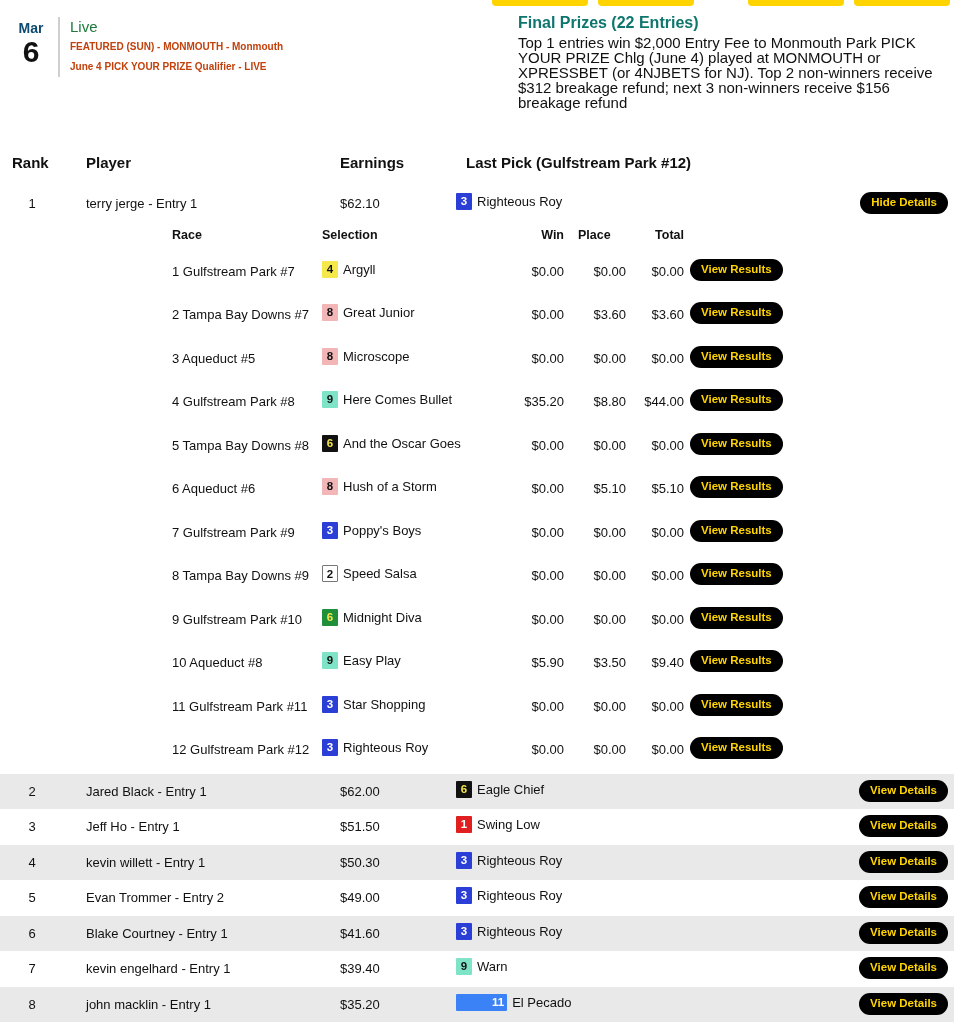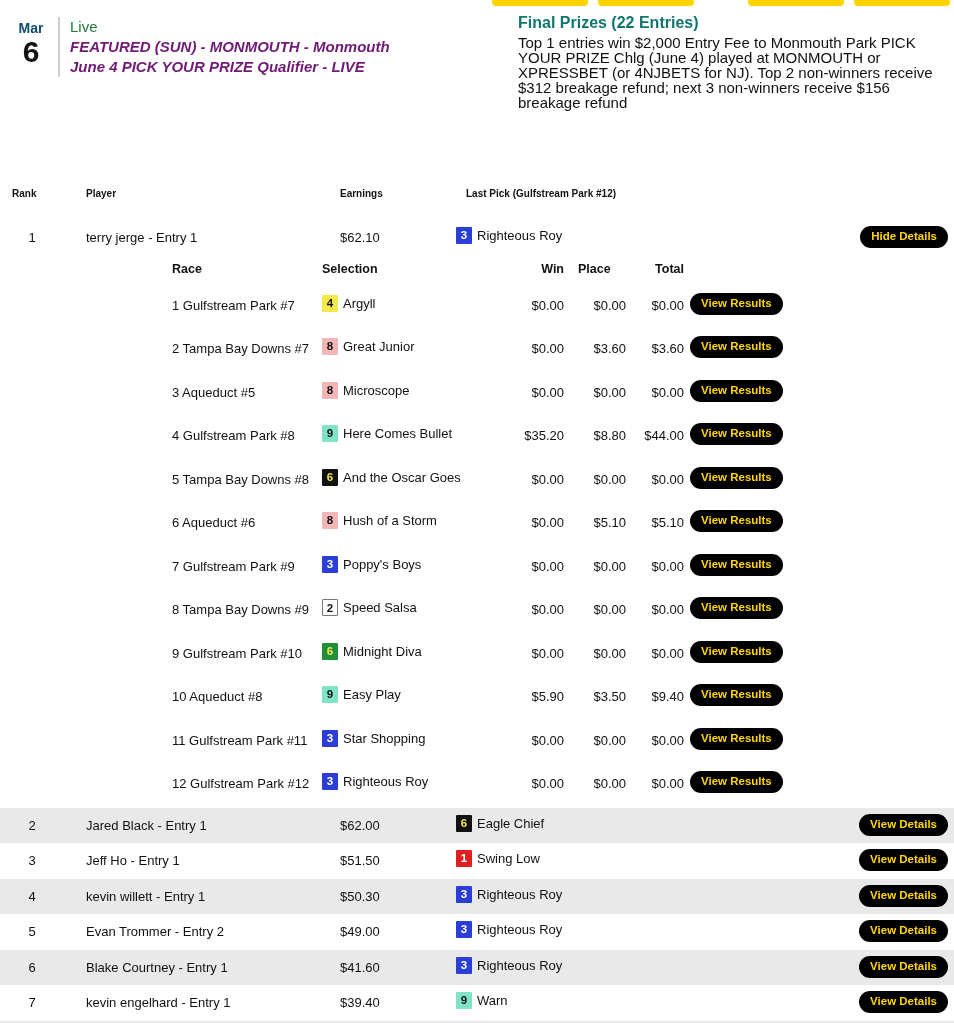--- a/index.html
+++ b/index.html
@@ -40,38 +40,38 @@
     font-size: 30px; font-weight: bold; color: #111; line-height: 32px;
   }
   .title-block {
     position: absolute; left: 58px; top: 3px; width: 430px;
     border-left: 2px solid #cfcfcf; padding-left: 10px;
   }
   .title-block .live {
     font-size: 15px; color: #1d7a3c; font-weight: normal; line-height: 20px;
   }
   .title-block .evt {
-    font-size: 15px; color: #701a75; font-weight: bold; line-height: 20px; font-style: italic;
+    font-size: 10px; color: #c2410c; font-weight: bold; line-height: 20px;
   }
   .prizes {
     position: absolute; left: 518px; top: 0px; width: 424px;
   }
   .prizes h2 {
     margin: 0 0 3px 0; font-size: 16px; font-weight: bold; color: #0f766e;
   }
   .prizes p {
     margin: 0; font-size: 15px; line-height: 15px; color: #111;
   }
 
   
   .board {
     position: absolute; top: 150px; left: 0; width: 954px;
   }
   .col-head {
-    height: 36px; position: relative; font-size: 10px; font-weight: bold; color: #111; margin-top: 34px;
+    height: 36px; position: relative; font-size: 15px; font-weight: bold; color: #111;
   }
   .col-head span { position: absolute; top: 4px; }
   .ch-rank { left: 12px; }
   .ch-player { left: 86px; }
   .ch-earn { left: 340px; }
   .ch-last { left: 466px; }
 
   .row {
     position: relative; height: 35.5px; font-size: 13px;
   }
@@ -373,20 +373,20 @@
             <span class="numbox" style="background:#7fe3c8;color:#111111;">9</span>
             <span class="pickname">Warn</span>
           </div>
           <div class="btnwrap"><button class="btn">View Details</button></div>
         </div>
         <div class="row shaded">
           <div class="rank">8</div>
           <div class="player">john macklin - Entry 1</div>
           <div class="earn">$35.20</div>
           <div class="lastpick">
-            <span class="numbox" style="background:#be185d;color:#ffffff;padding-left:36px;">11</span>
+            <span class="numbox" style="background:#3b82f6;color:#ffffff;padding-left:36px;">11</span>
             <span class="pickname">El Pecado</span>
           </div>
           <div class="btnwrap"><button class="btn">View Details</button></div>
         </div>
       </div>
   </div>
 </div>
 
 </body></html>

